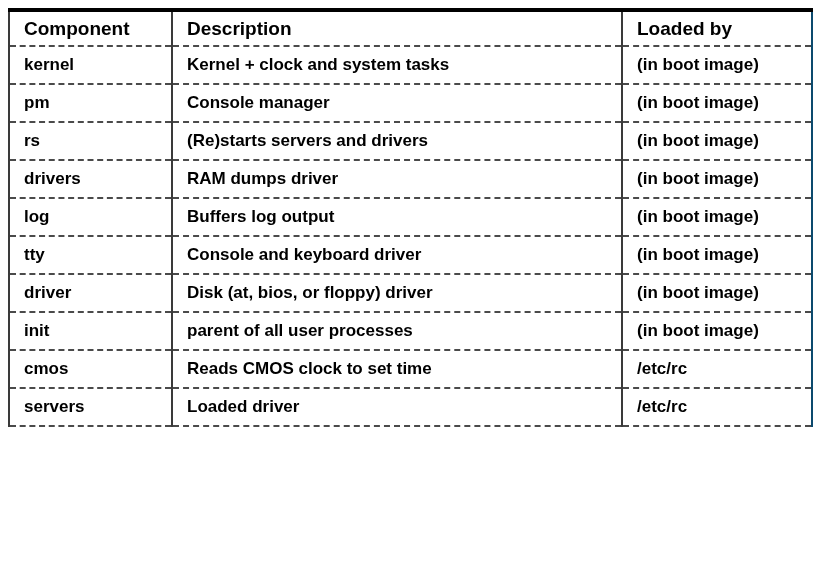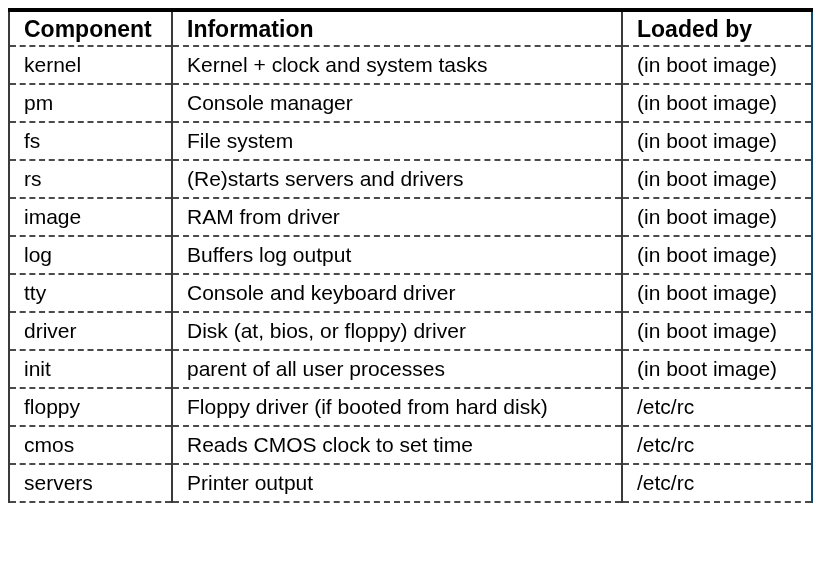--- a/index.html
+++ b/index.html
@@ -39,35 +39,35 @@
 
   table.minix-table tr { height: 38px; }
   table.minix-table tr.header-row { height: 36px; }
 
   table.minix-table th,
   table.minix-table td {
     padding: 0 0 0 14px;
     margin: 0;
     text-align: left;
     vertical-align: middle;
-    font-size: 21px;
+    font-size: 17px;
     line-height: 24px;
-    font-weight: normal;
+    font-weight: bold;
     color: #000000;
     white-space: nowrap;
     overflow: hidden;
     
     border-right: 2px solid #3a3a3a;
     
     border-bottom: 2px dashed #4a4a4a;
   }
 
   table.minix-table th {
     font-weight: bold;
-    font-size: 23px;
+    font-size: 19px;
   }
 
   
   table.minix-table th.first-col,
   table.minix-table td.first-col {
     border-left: 2px solid #3a3a3a;
   }
 
   
   table.minix-table th.last-col,
@@ -96,48 +96,43 @@
 <div id="table-wrap">
   <table class="minix-table">
     <colgroup>
       <col class="c-component">
       <col class="c-description">
       <col class="c-loaded">
     </colgroup>
     <thead>
       <tr class="header-row">
         <th class="first-col">Component</th>
-        <th>Information</th>
+        <th>Description</th>
         <th class="last-col">Loaded by</th>
       </tr>
     </thead>
     <tbody id="table-body">
         <tr>
           <td class="first-col">kernel</td>
           <td>Kernel + clock and system tasks</td>
           <td class="last-col">(in boot image)</td>
         </tr>
         <tr>
           <td class="first-col">pm</td>
           <td>Console manager</td>
           <td class="last-col">(in boot image)</td>
         </tr>
         <tr>
-          <td class="first-col">fs</td>
-          <td>File system</td>
-          <td class="last-col">(in boot image)</td>
-        </tr>
-        <tr>
           <td class="first-col">rs</td>
           <td>(Re)starts servers and drivers</td>
           <td class="last-col">(in boot image)</td>
         </tr>
         <tr>
-          <td class="first-col">image</td>
-          <td>RAM from driver</td>
+          <td class="first-col">drivers</td>
+          <td>RAM dumps driver</td>
           <td class="last-col">(in boot image)</td>
         </tr>
         <tr>
           <td class="first-col">log</td>
           <td>Buffers log output</td>
           <td class="last-col">(in boot image)</td>
         </tr>
         <tr>
           <td class="first-col">tty</td>
           <td>Console and keyboard driver</td>
@@ -147,29 +142,24 @@
           <td class="first-col">driver</td>
           <td>Disk (at, bios, or floppy) driver</td>
           <td class="last-col">(in boot image)</td>
         </tr>
         <tr>
           <td class="first-col">init</td>
           <td>parent of all user processes</td>
           <td class="last-col">(in boot image)</td>
         </tr>
         <tr>
-          <td class="first-col">floppy</td>
-          <td>Floppy driver (if booted from hard disk)</td>
-          <td class="last-col">/etc/rc</td>
-        </tr>
-        <tr>
           <td class="first-col">cmos</td>
           <td>Reads CMOS clock to set time</td>
           <td class="last-col">/etc/rc</td>
         </tr>
         <tr class="last-row">
           <td class="first-col">servers</td>
-          <td>Printer output</td>
+          <td>Loaded driver</td>
           <td class="last-col">/etc/rc</td>
         </tr>
       </tbody>
   </table>
 </div>
 
 </body></html>

